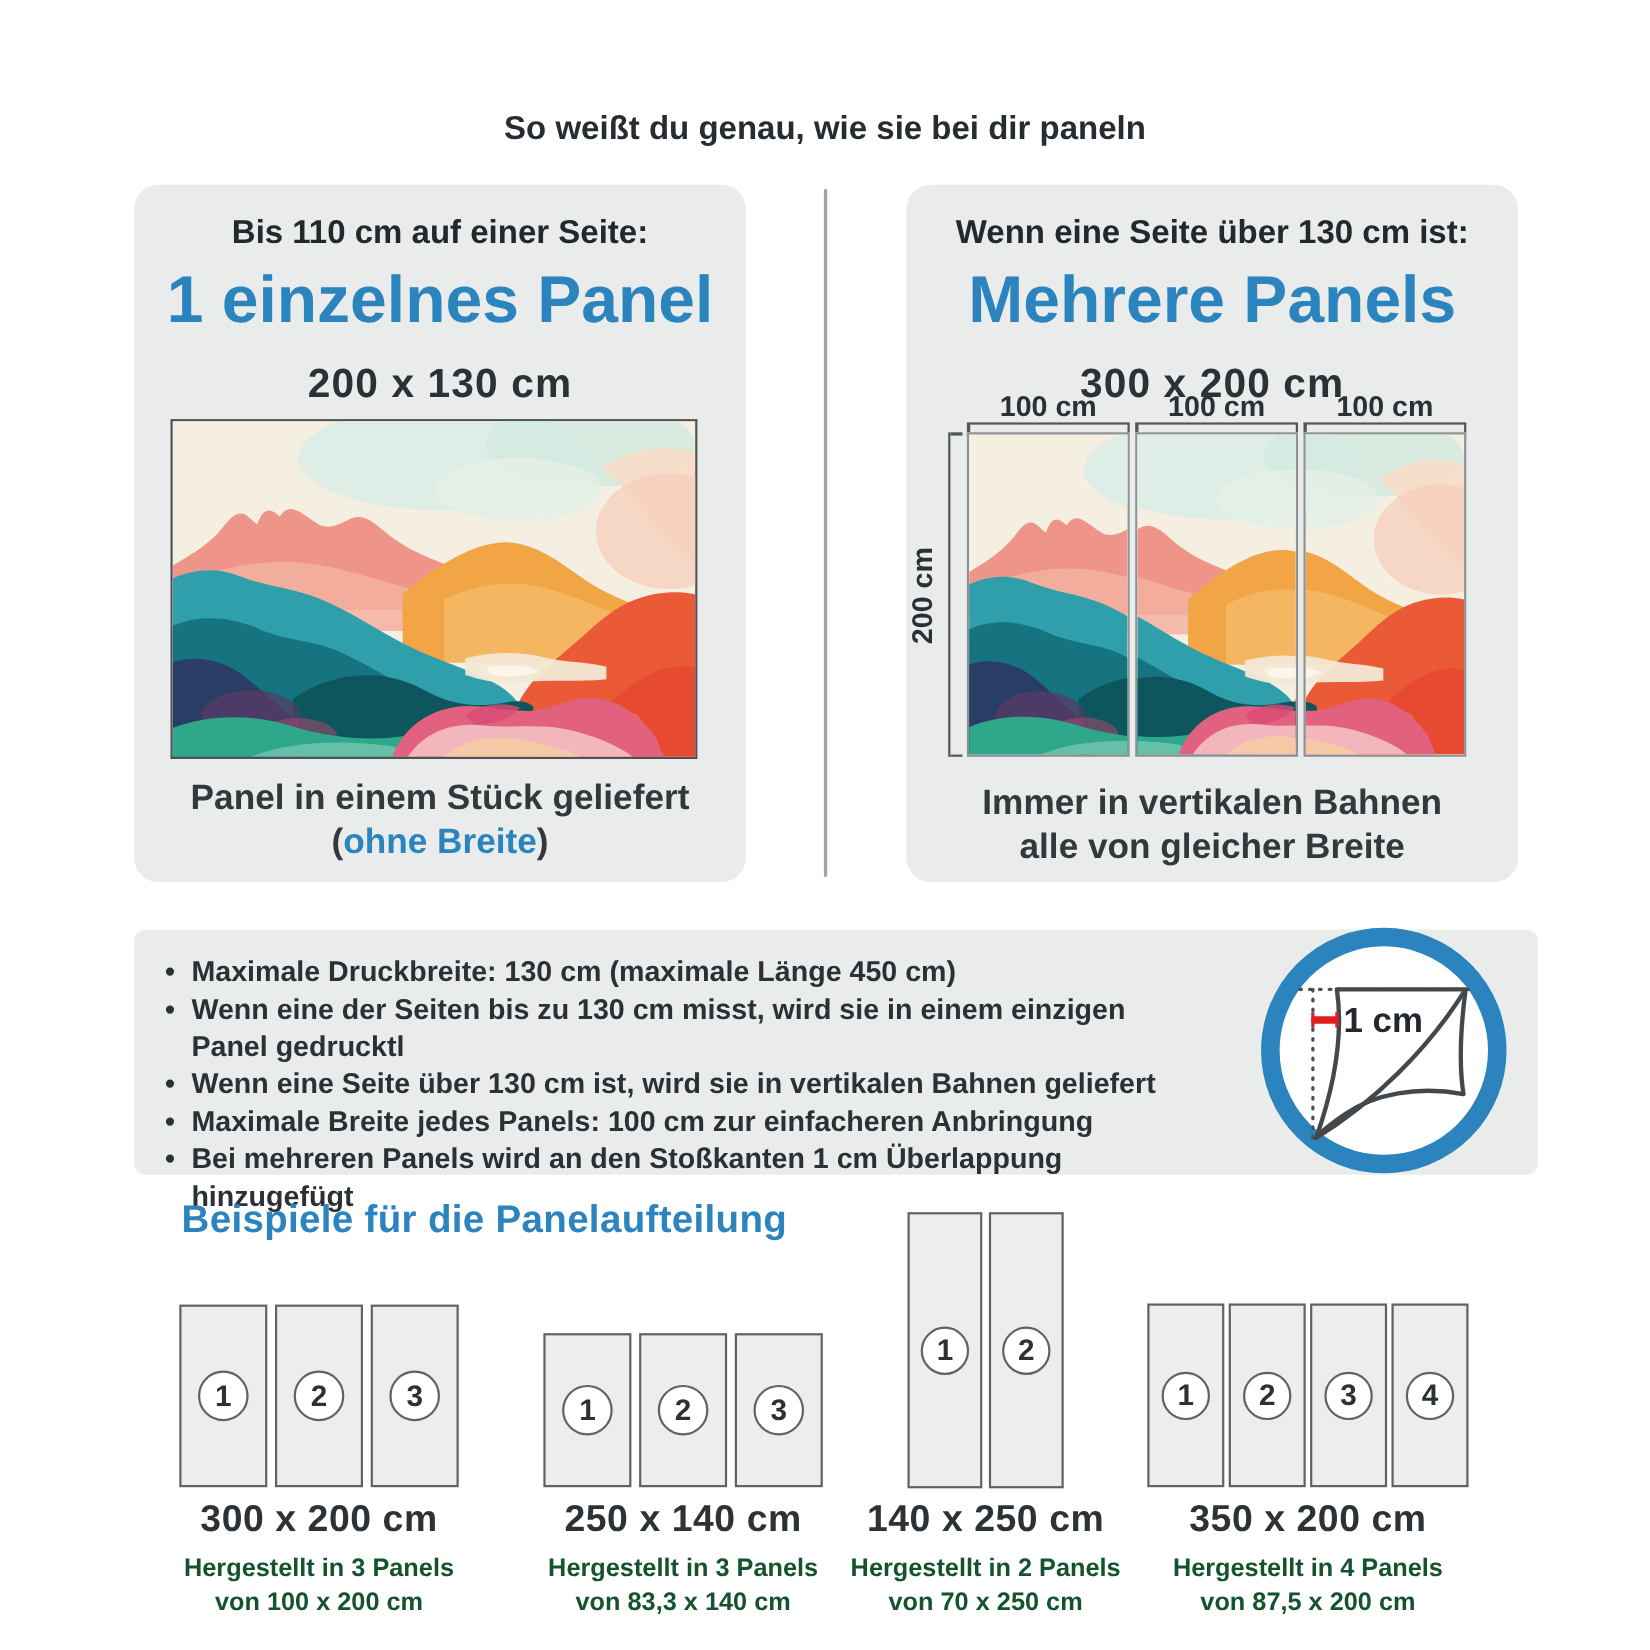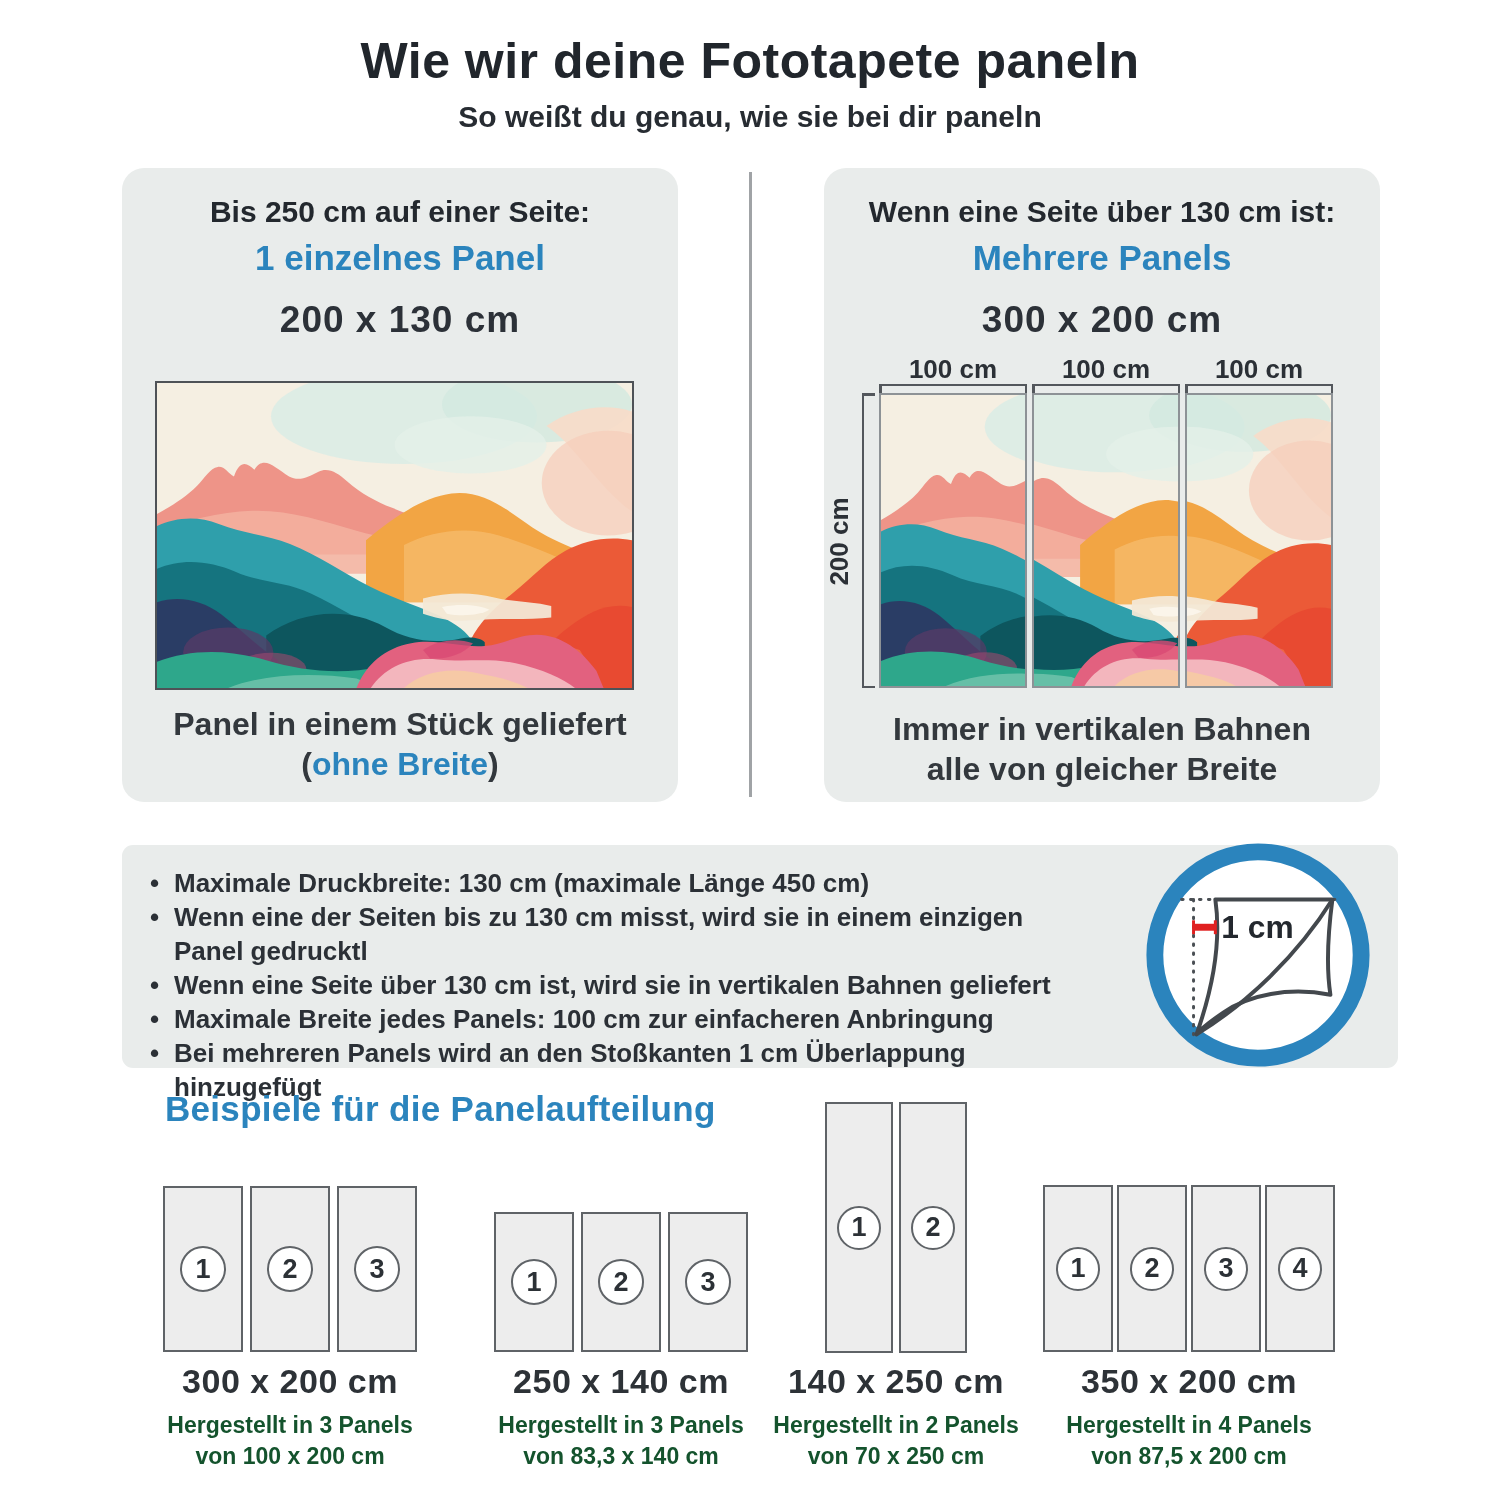--- a/index.html
+++ b/index.html
@@ -6,21 +6,21 @@
   .canvas{position:relative;width:1500px;height:1500px;background:#ffffff;overflow:hidden;
           font-family:"Liberation Sans","DejaVu Sans",sans-serif;color:#262b31;}
   .abs{position:absolute;}
   .center{text-align:center;}
   
   .page-title{top:32px;left:0;width:1500px;font-size:50px;font-weight:bold;letter-spacing:.5px;color:#21262c;}
   .page-subtitle{top:100px;left:0;width:1500px;font-size:30px;font-weight:bold;color:#272c32;}
   
   .card{background:#e9eceb;border-radius:22px;}
   .card-condition{margin-top:27px;font-size:30px;font-weight:bold;color:#23282e;text-align:center;}
-  .card-headline{margin-top:9px;font-size:35px;font-weight:bold;color:#2b84bd;text-align:center;}
+  .card-headline{margin-top:9px;font-size:60px;font-weight:bold;color:#2b84bd;text-align:center;}
   .card-size{margin-top:21px;font-size:37px;font-weight:bold;color:#2c3138;text-align:center;letter-spacing:1px;}
   .card-caption{position:absolute;left:0;width:100%;text-align:center;font-size:32px;font-weight:bold;color:#33383d;}
   .blue{color:#2b84bd;}
   .divider{background:#a0a3a6;}
   
   .art-frame{position:absolute;border:2px solid #4e5257;background:#f5efe2;line-height:0;}
   .slice{border:2px solid #8d9296;background:#f5efe2;line-height:0;box-sizing:border-box;overflow:hidden;}
   .slices-row{position:absolute;display:flex;gap:5px;}
   
   .hbracket{position:absolute;height:11px;border-top:2.5px solid #53575c;}
@@ -79,25 +79,24 @@
         <path d="M560,452 C610,440 660,438 710,450 C750,460 790,458 830,468 L830,492 C780,498 720,492 660,498 C620,502 585,492 560,484 Z" fill="#f3e8d5" opacity="0.95"></path>
         <path d="M420,640 C440,590 480,556 535,546 C590,536 640,556 690,552 C730,548 760,528 800,528 C850,528 895,562 925,604 L940,640 Z" fill="#e2617f"></path>
         <path d="M560,560 C590,540 630,534 665,546 C645,570 610,580 575,578 Z" fill="#d94a74" opacity="0.8"></path>
         <path d="M450,640 C480,596 530,574 590,580 C650,586 700,576 755,588 C810,600 855,620 880,640 Z" fill="#f3b6bd"></path>
         <path d="M520,640 C555,608 610,596 670,608 C715,617 750,624 780,640 Z" fill="#f6c9a6"></path>
         <path d="M600,470 C640,462 680,466 700,476 C680,488 640,490 610,484 Z" fill="#fdf8ef" opacity="0.8"></path>
       </g>
     </defs>
   </svg>
 
-  <div class="abs page-title center">Wie wir deine Fototapete paneln</div>
   <div class="abs page-subtitle center">So weißt du genau, wie sie bei dir paneln</div>
 
   <div class="abs card" style="left:122px;top:168px;width:556px;height:634px;">
-    <div class="card-condition">Bis 250 cm auf einer Seite:</div>
+    <div class="card-condition">Bis 110 cm auf einer Seite:</div>
     <div class="card-headline">1 einzelnes Panel</div>
     <div class="card-size">200 x 130 cm</div>
     <div class="art-frame" style="left:33px;top:213px;">
       <svg width="475" height="305" viewBox="0 0 1000 640" preserveAspectRatio="none">
           <use href="#art"></use>
         </svg>
     </div>
     <div class="card-caption" style="top:538px;">
       <span>Panel in einem Stück geliefert</span>
     </div>

